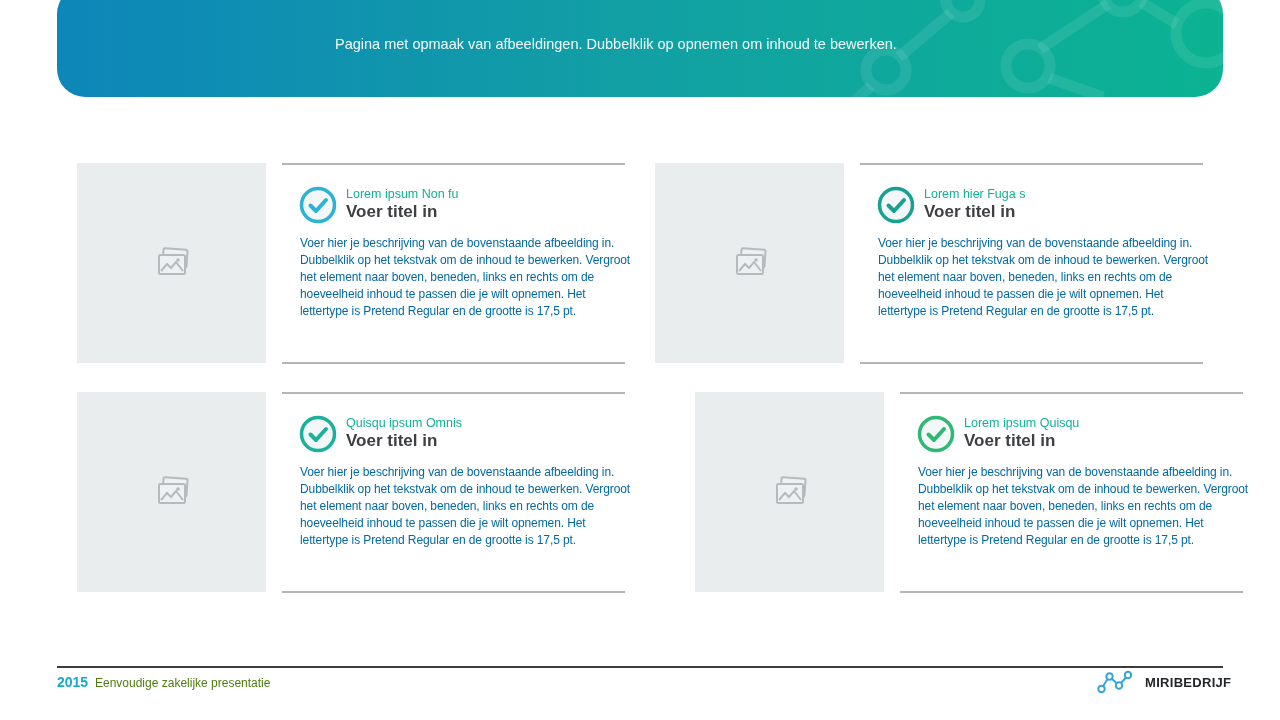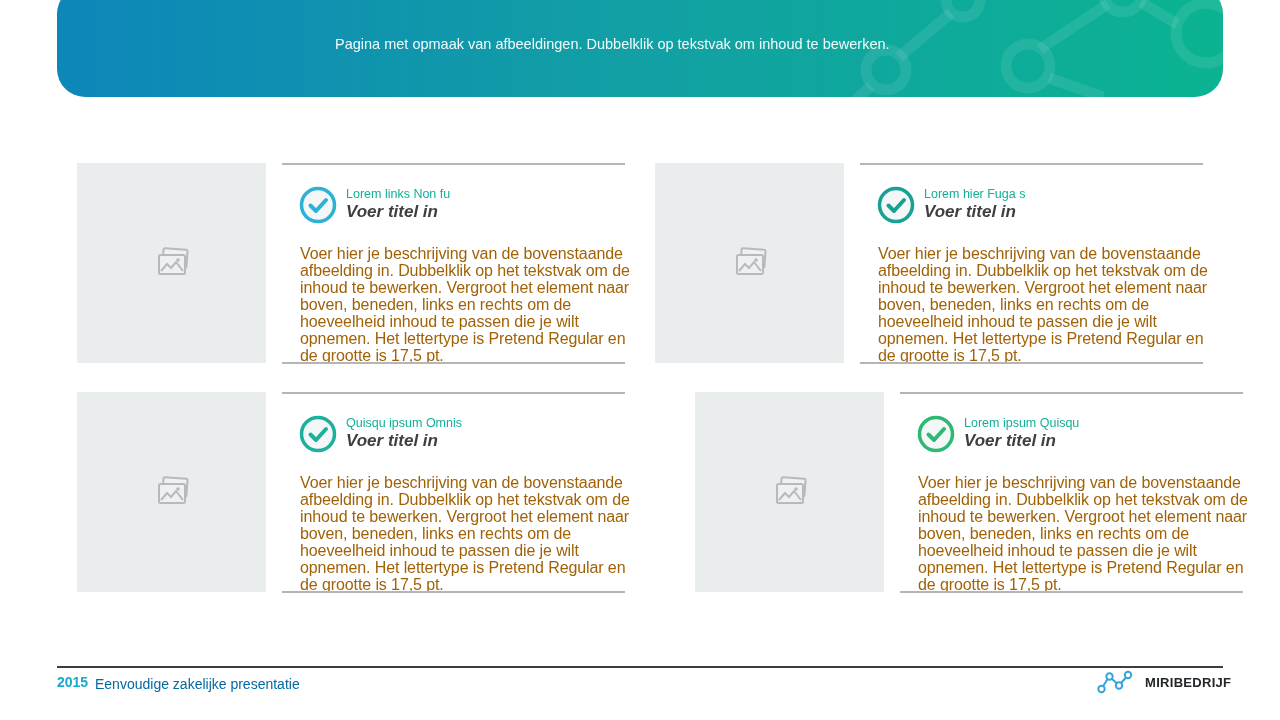--- a/index.html
+++ b/index.html
@@ -39,30 +39,30 @@
   .rule{position:absolute;left:0;width:343px;height:2px;background:#b3b6b8;}
   .rule.top{top:0;}
   .rule.bottom{top:199px;}
   .check-wrap{position:absolute;left:16px;top:22px;width:40px;height:40px;}
   .card-label{
     position:absolute;left:64px;top:24px;
     font-size:12.5px;font-weight:500;color:#13af97;white-space:nowrap;
   }
   .card-title{
     position:absolute;left:64px;top:39px;margin:0;
-    font-size:17px;font-weight:700;color:#3d3f42;white-space:nowrap;font-style:italic;
+    font-size:17px;font-weight:700;color:#3d3f42;white-space:nowrap;
   }
   .card-body{
-    position:absolute;left:18px;top:82px;width:332px;margin:0;
-    font-size:16px;line-height:17px;letter-spacing:-0.1px;color:#a16207;
+    position:absolute;left:18px;top:72px;width:332px;margin:0;
+    font-size:12px;line-height:17px;letter-spacing:-0.1px;color:#0369a1;
   }
   
   .footer-rule{position:absolute;left:57px;top:666px;width:1166px;height:2px;background:#3d3d3d;}
   .footer-year{position:absolute;left:57px;top:674px;font-size:14px;font-weight:700;color:#16a9c9;}
-  .footer-caption{position:absolute;left:95px;top:676px;font-size:14px;color:#0369a1;}
+  .footer-caption{position:absolute;left:95px;top:676px;font-size:12px;color:#4d7c0f;}
   .footer-logo{position:absolute;left:1096px;top:669px;}
   .footer-brand{
     position:absolute;left:1145px;top:675px;width:78px;text-align:right;
     font-size:13px;font-weight:700;letter-spacing:0.3px;color:#24272a;white-space:nowrap;
   }
 </style>
 </head>
 <body>
 
 <div class="header">
@@ -73,21 +73,21 @@
       <circle cx="225" cy="80" r="22"></circle>
       <circle cx="320" cy="6" r="20"></circle>
       <circle cx="403" cy="47" r="30"></circle>
       <line x1="148" y1="27" x2="96" y2="71"></line>
       <line x1="237" y1="63" x2="305" y2="18"></line>
       <line x1="68" y1="100" x2="38" y2="128"></line>
       <line x1="338" y1="16" x2="374" y2="38"></line>
       <line x1="246" y1="92" x2="300" y2="111"></line>
     </g>
   </svg>
-  <div class="header-subtitle">Pagina met opmaak van afbeeldingen. Dubbelklik op tekstvak om inhoud te bewerken.</div>
+  <div class="header-subtitle">Pagina met opmaak van afbeeldingen. Dubbelklik op opnemen om inhoud te bewerken.</div>
 </div>
 
 <section class="card pos-a">
   <div class="img-ph">
     <svg width="40" height="36" viewBox="0 0 40 36">
       <g stroke="#b6babc" stroke-width="2" fill="#eef1f1">
         <rect x="11" y="4" width="24" height="18" rx="1.5" transform="rotate(4 23 13)"></rect>
         <rect x="7" y="10" width="26" height="19" rx="1.5"></rect>
         <path d="M9 26 l6-7 4 4 5-6 7 9" fill="none"></path>
         <circle cx="26" cy="15" r="1.8" fill="#b6babc" stroke="none"></circle>
@@ -95,21 +95,21 @@
     </svg>
   </div>
   <div class="txt-col">
     <div class="rule top"></div>
     <div class="check-wrap" style="color: rgb(43, 178, 212);">
       <svg width="40" height="40" viewBox="0 0 40 40">
         <circle cx="20" cy="20" r="16.5" fill="#f4f7f7" stroke="currentColor" stroke-width="3.5"></circle>
         <path d="M12.5 20.5 l5.5 5.5 L28 15" fill="none" stroke="currentColor" stroke-width="4" stroke-linecap="round" stroke-linejoin="round"></path>
       </svg>
     </div>
-    <div class="card-label">Lorem links Non fu</div>
+    <div class="card-label">Lorem ipsum Non fu</div>
     <h2 class="card-title">Voer titel in</h2>
     <p class="card-body">Voer hier je beschrijving van de bovenstaande afbeelding in. Dubbelklik op het tekstvak om de inhoud te bewerken. Vergroot het element naar boven, beneden, links en rechts om de hoeveelheid inhoud te passen die je wilt opnemen. Het lettertype is Pretend Regular en de grootte is 17,5 pt.</p>
     <div class="rule bottom"></div>
   </div>
 </section>
 
 <section class="card pos-b">
   <div class="img-ph">
     <svg width="40" height="36" viewBox="0 0 40 36">
       <g stroke="#b6babc" stroke-width="2" fill="#eef1f1">

